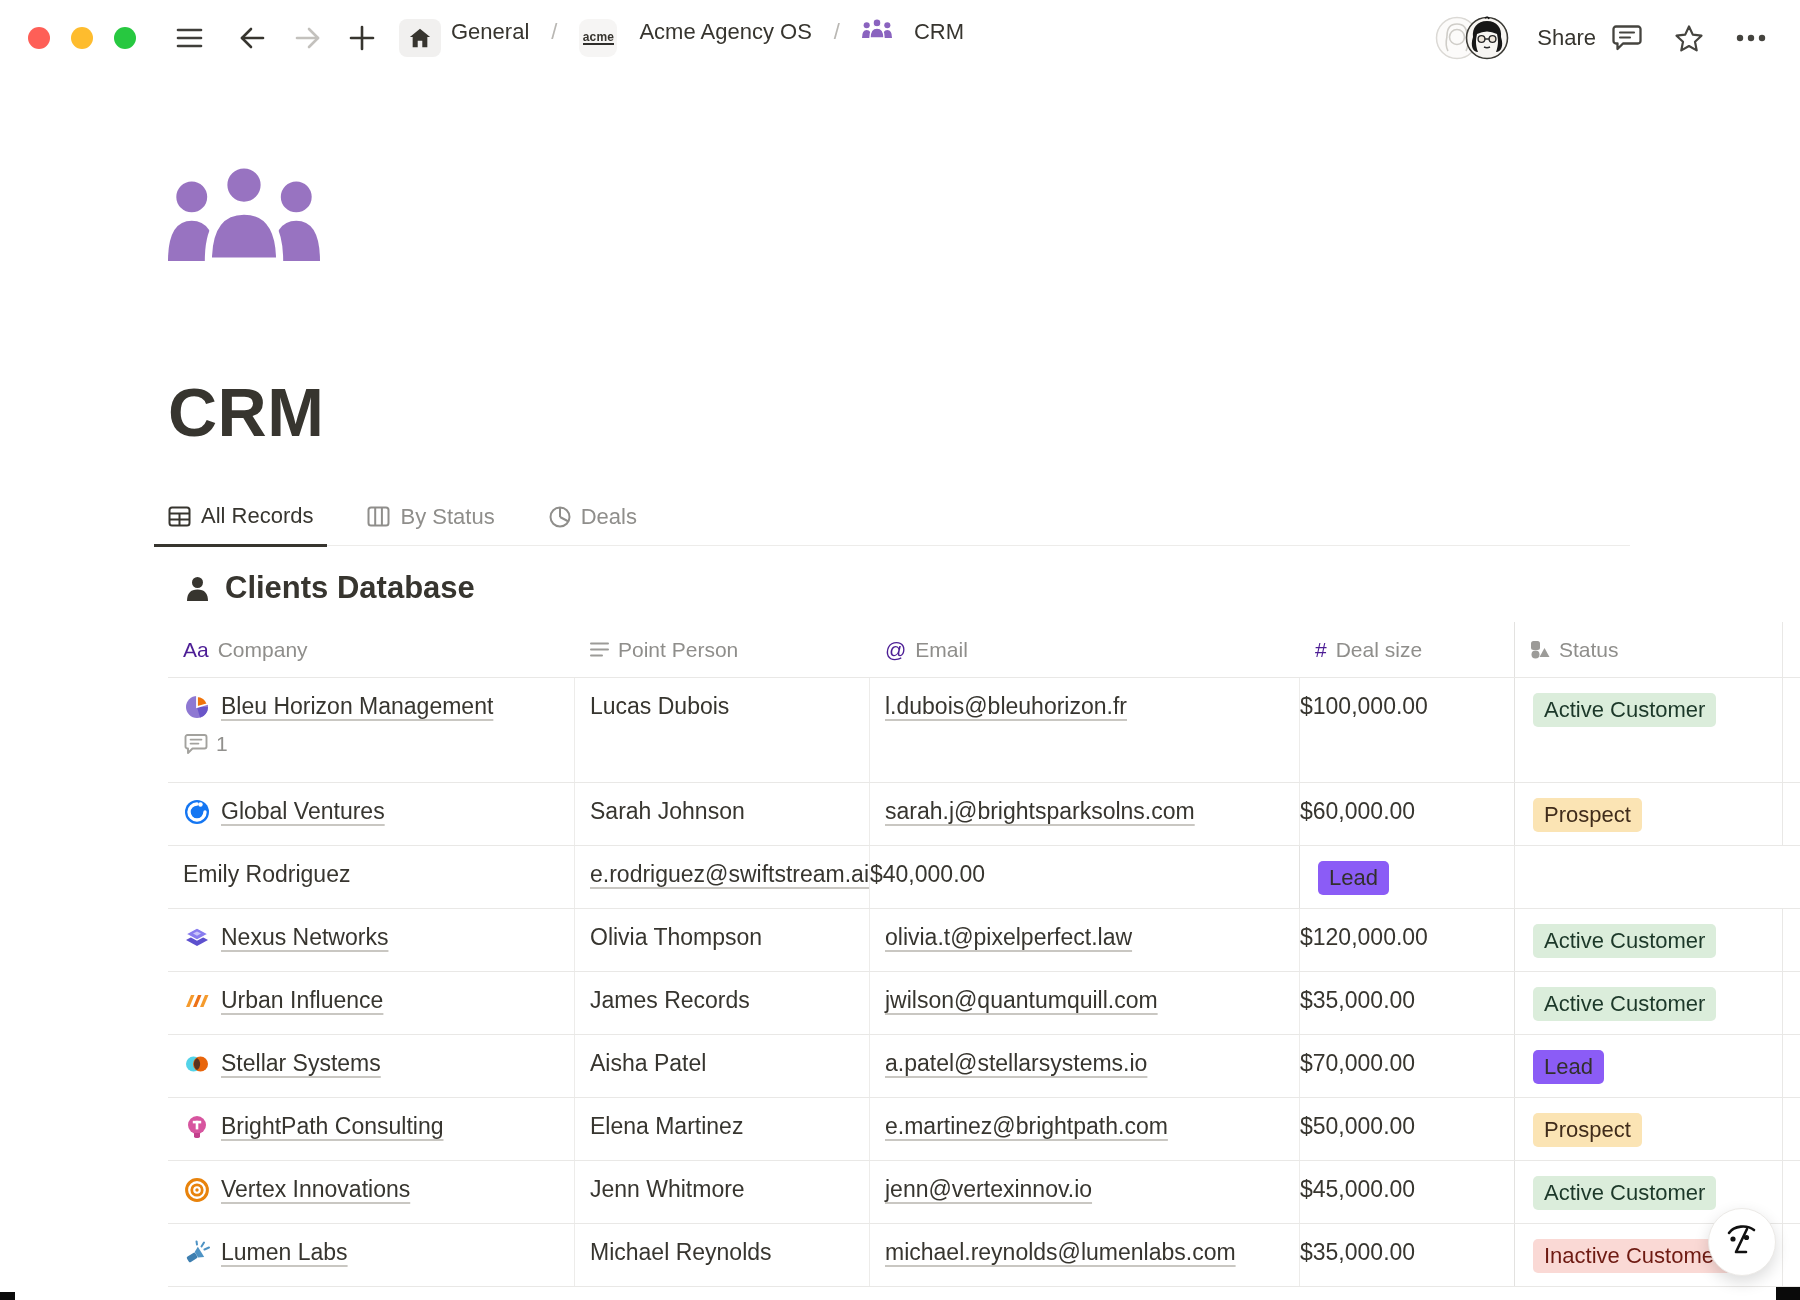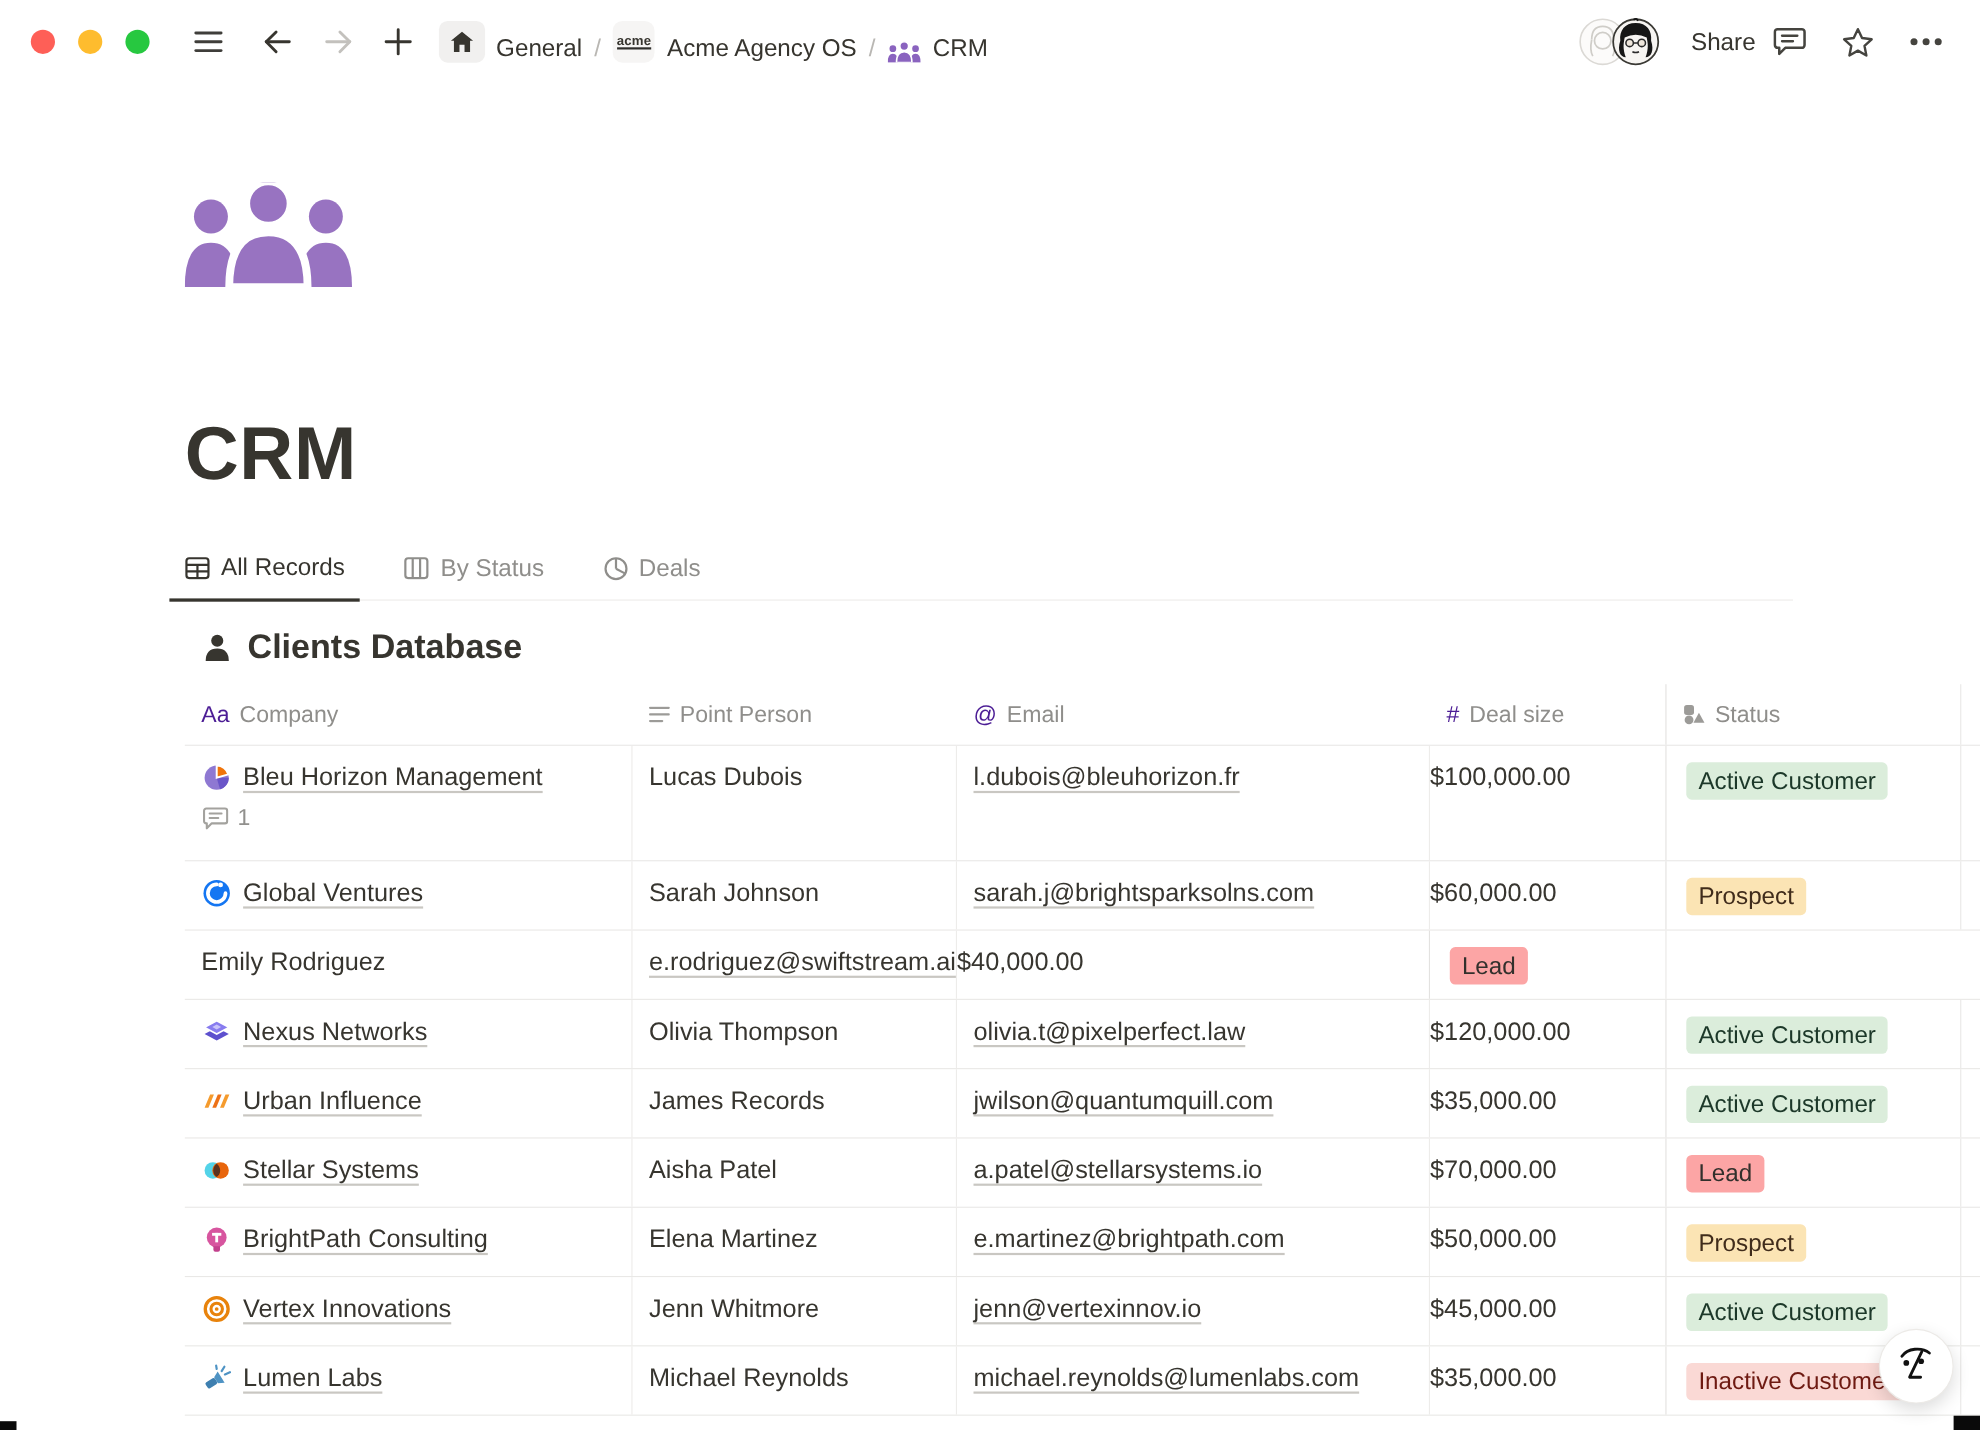--- a/index.html
+++ b/index.html
@@ -10,21 +10,21 @@
   
   .topbar { height:76px; display:flex; align-items:center; padding:0 34px 0 28px; }
   .lights { display:flex; gap:21px; margin-right:40px; }
   .light { width:22px; height:22px; border-radius:50%; }
   .tb-icon { display:flex; align-items:center; justify-content:center; cursor:default; }
   .hamburger { margin-right:36px; }
   .nav-back { margin-right:30px; }
   .nav-fwd { margin-right:28px; }
   .tb-plus { margin-right:24px; }
   .home-chip { width:42px; height:38px; background:#F1F0EF; border-radius:8px; margin-right:10px; }
-  .crumbs { display:flex; align-items:flex-end; gap:11px; font-size:22px; }
+  .crumbs { display:flex; align-items:flex-start; gap:22px; font-size:22px; }
   .crumb-sep { color:#B9B7B3; }
   .acme-chip { width:38px; height:38px; background:#F6F5F4; border-radius:9px;
                display:flex; align-items:center; justify-content:center; }
   .acme-chip span { font-size:12px; font-weight:700; letter-spacing:.2px;
                     border-bottom:2px solid #2f2e2b; line-height:1.05; }
   .spacer { flex:1; }
   .avatars { display:flex; margin-right:16px; }
   .avatar { width:44px; height:44px; border-radius:50%; }
   .avatar.back { margin-left:-14px; }
   .share { font-size:22px; margin:0 16px 0 12px; }
@@ -64,21 +64,21 @@
   .company-name { font-weight:500; text-decoration:underline; text-decoration-color:#C9C7C2;
                   text-decoration-thickness:1.5px; text-underline-offset:5px; white-space:nowrap; }
   .email-link { text-decoration:underline; text-decoration-color:#C9C7C2;
                 text-decoration-thickness:1.5px; text-underline-offset:5px; white-space:nowrap; }
   .comment-line { display:flex; align-items:center; gap:8px; margin-top:12px; color:#91908D;
                   font-size:21px; }
   .badge { display:inline-block; padding:4px 11px; border-radius:5px; font-size:22px;
            white-space:nowrap; }
   .badge--green  { background:#DBEDDB; color:#1C3829; }
   .badge--yellow { background:#FBE4B4; color:#402C1B; }
-  .badge--gray   { background:#fca5a5; color:#32302C; }
+  .badge--gray   { background:#8b5cf6; color:#32302C; }
   .badge--red    { background:#FAD9D5; color:#6E1A12; }
 
   
   .ai-fab { position:absolute; right:24px; bottom:24px; width:68px; height:68px; border-radius:50%;
             background:#fff; border:1px solid #ECEAE7; box-shadow:0 6px 16px rgba(0,0,0,.14);
             display:flex; align-items:center; justify-content:center; z-index:10; }
 
   .corner-mark { position:absolute; background:#0A0A0A; z-index:11; }
   .corner-mark.left  { left:0; bottom:0; width:15px; height:8px; }
   .corner-mark.right { right:0; bottom:0; width:24px; height:13px; }

